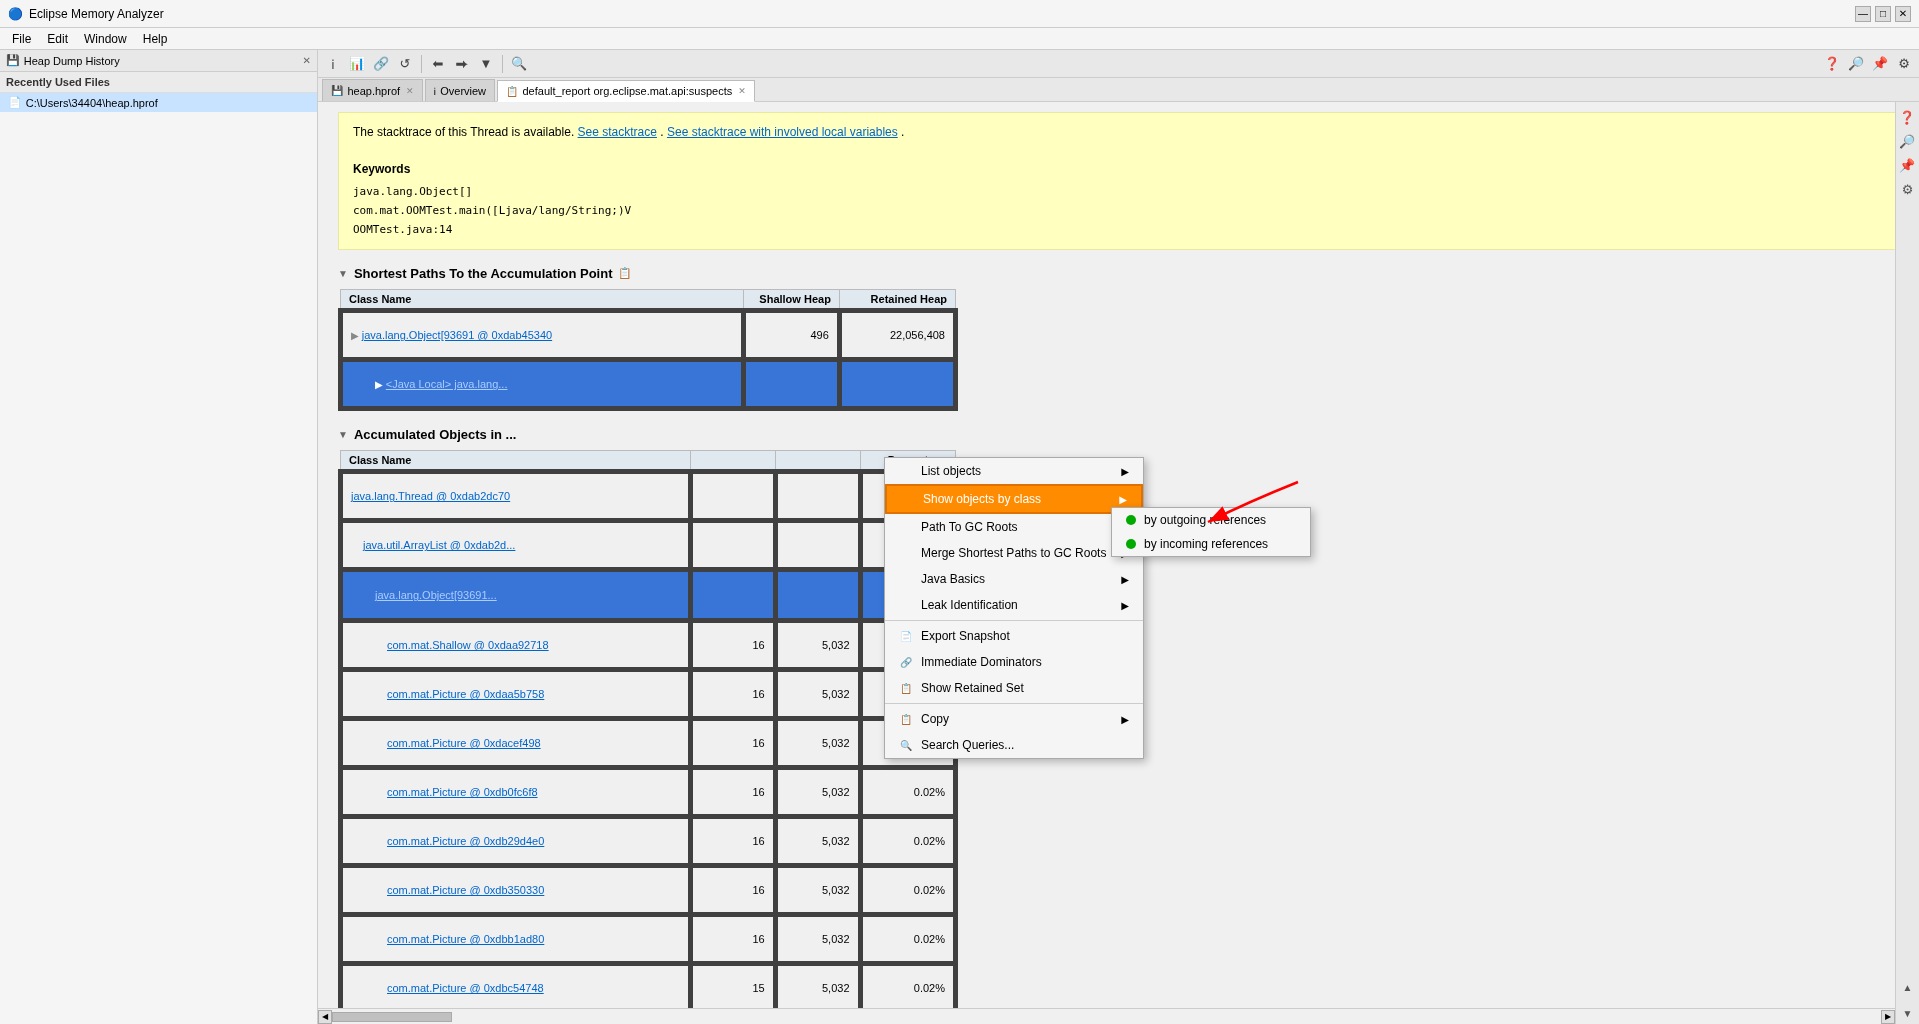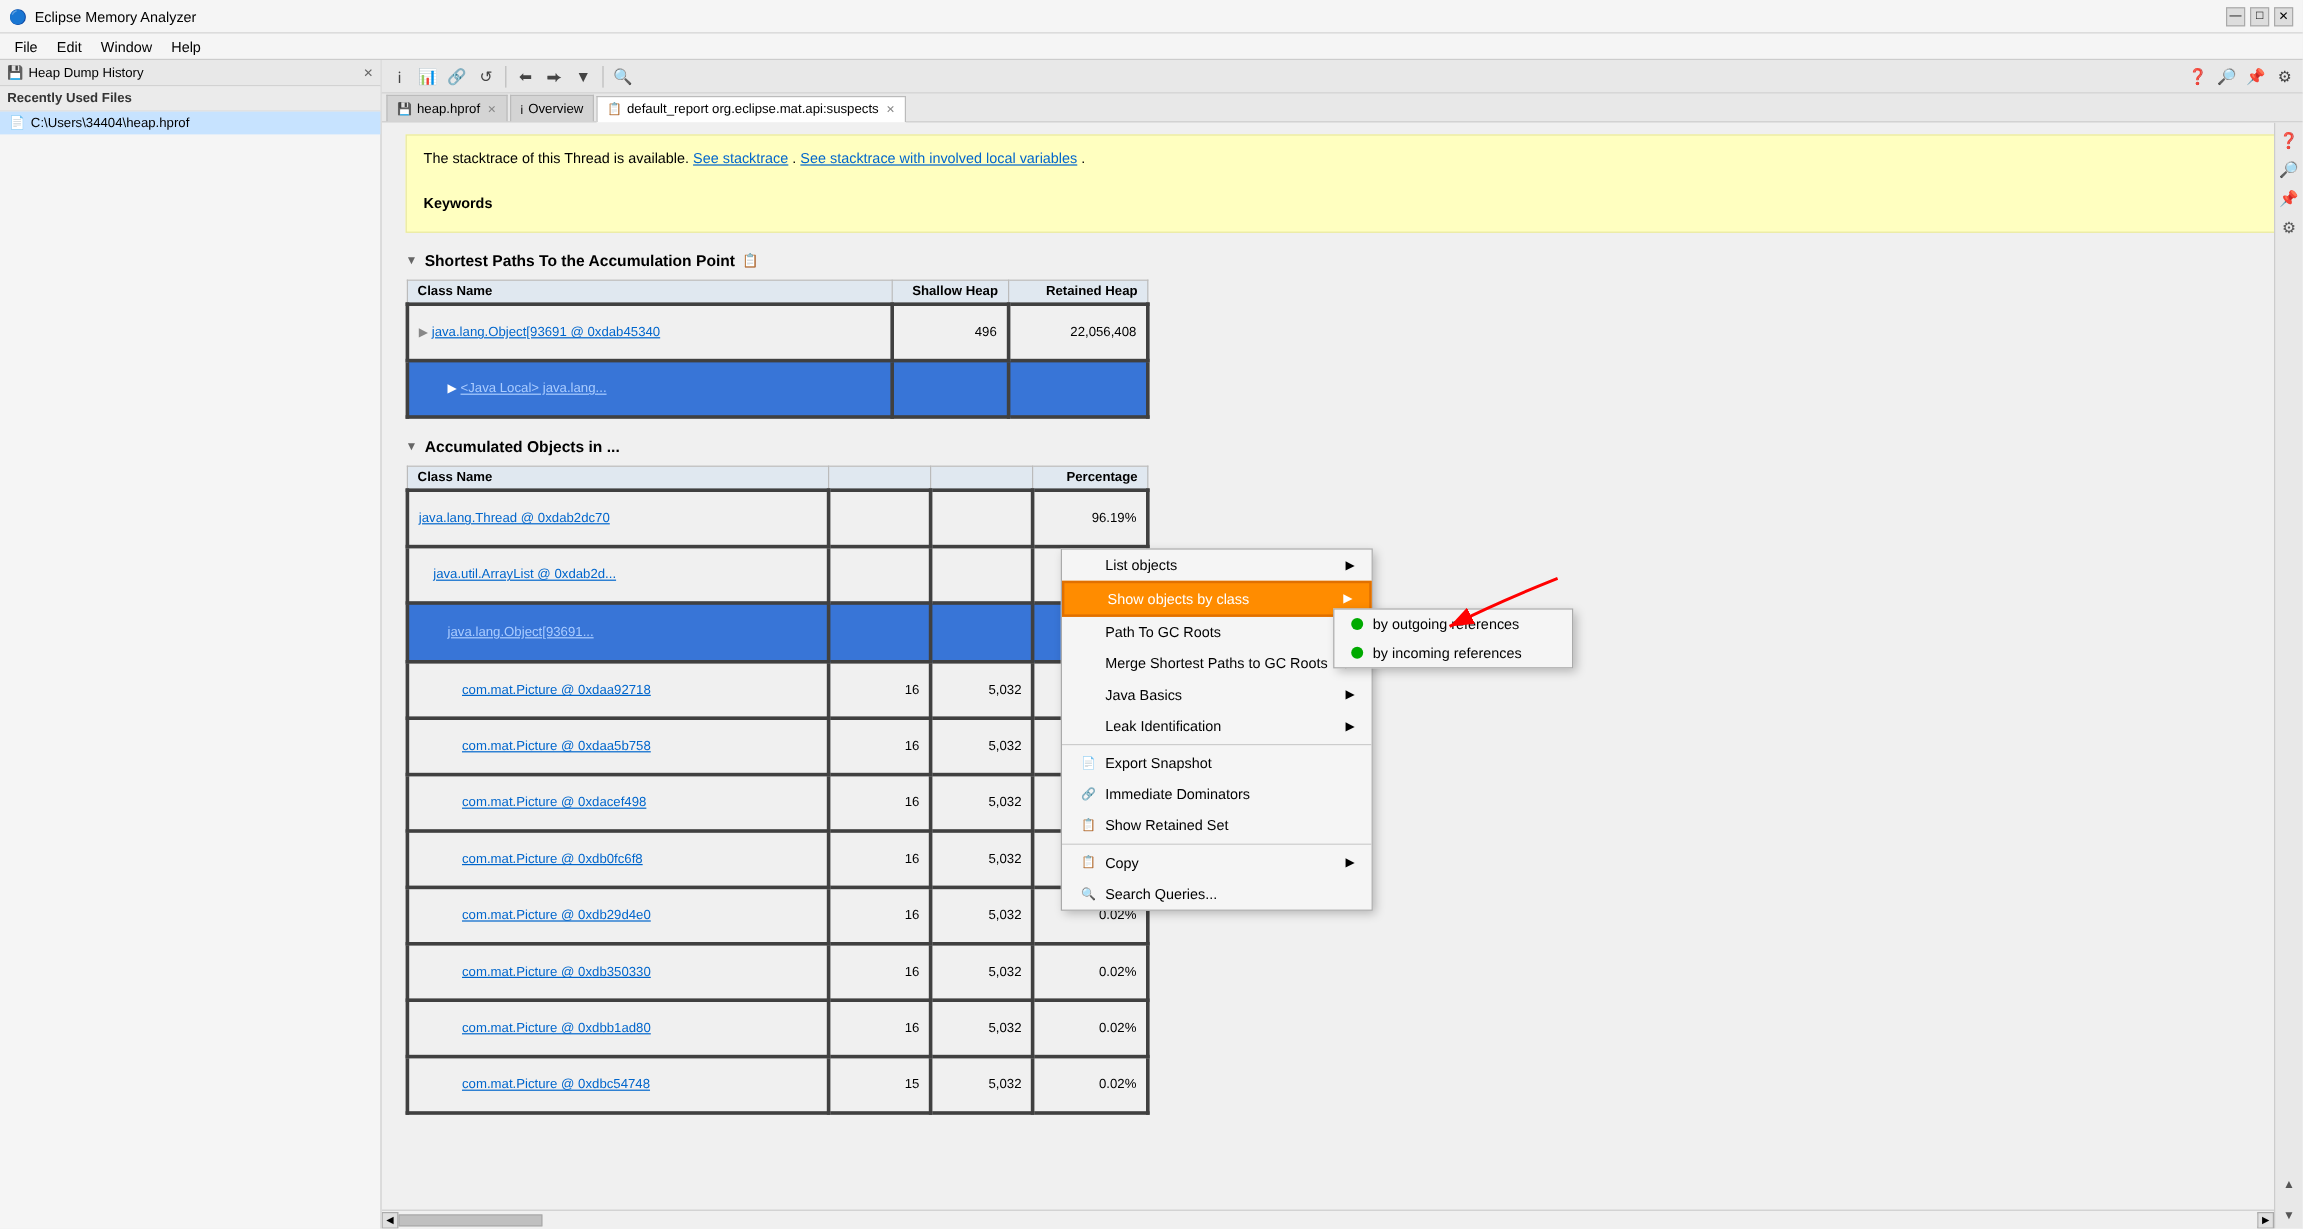--- a/index.html
+++ b/index.html
@@ -153,21 +153,21 @@
       border: 1px solid #bbb;
     }
     .data-table th {
       background: #e0e8f0;
       border: 1px solid #bbb;
       padding: 3px 8px;
       text-align: left;
       font-weight: bold;
     }
     .data-table td {
-      border: 3px solid #404040;
+      border: 5px solid #404040;
       padding: 16px 8px;
       white-space: nowrap;
     }
     .right-icon-btn {
       width: 22px; height: 22px;
       display: flex; align-items: center; justify-content: center;
       font-size: 13px;
       cursor: pointer;
       color: #555;
     }
@@ -342,20 +342,25 @@
         <div class="scrollable-main">
 
           <div class="note-box">
             <span>The stacktrace of this Thread is available. </span>
             <a>See stacktrace</a>
             <span>. </span>
             <a>See stacktrace with involved local variables</a>
             <span>.</span>
             <div style="height:10px;"></div>
             <div class="note-keywords">Keywords</div>
+            <div class="note-code">
+              <div>java.lang.Object[]</div>
+              <div>com.mat.OOMTest.main([Ljava/lang/String;)V</div>
+              <div>OOMTest.java:14</div>
+            </div>
           </div>
 
           <div class="section-title">
             <span class="collapse-btn">▼</span>
             <span>Shortest Paths To the Accumulation Point</span>
             <span style="font-size:11px;">📋</span>
           </div>
 
           <div class="table-container">
             <table class="data-table">
@@ -426,21 +431,21 @@
                   </td>
                   <td style="color:white;"></td>
                   <td style="color:white;"></td>
                   <td style="text-align:right;">
                     <span class="percentage-bar">96.19%</span>
                   </td>
                 </tr>
                 <tr>
                   <td>
                     <span style="margin-left:36px;"></span>
-                    <span style="color:#0066cc; text-decoration:underline; cursor:pointer;">com.mat.Picture @ 0xdaa92718</span>
+                    <span style="color:#0066cc; text-decoration:underline; cursor:pointer;">com.mat.Shallow @ 0xdaa92718</span>
                   </td>
                   <td style="text-align:right;">16</td>
                   <td style="text-align:right;">5,032</td>
                   <td style="text-align:right;">0.02%</td>
                 </tr>
                 <tr>
                   <td>
                     <span style="margin-left:36px;"></span>
                     <span style="color:#0066cc; text-decoration:underline; cursor:pointer;">com.mat.Picture @ 0xdaa5b758</span>
                   </td>

